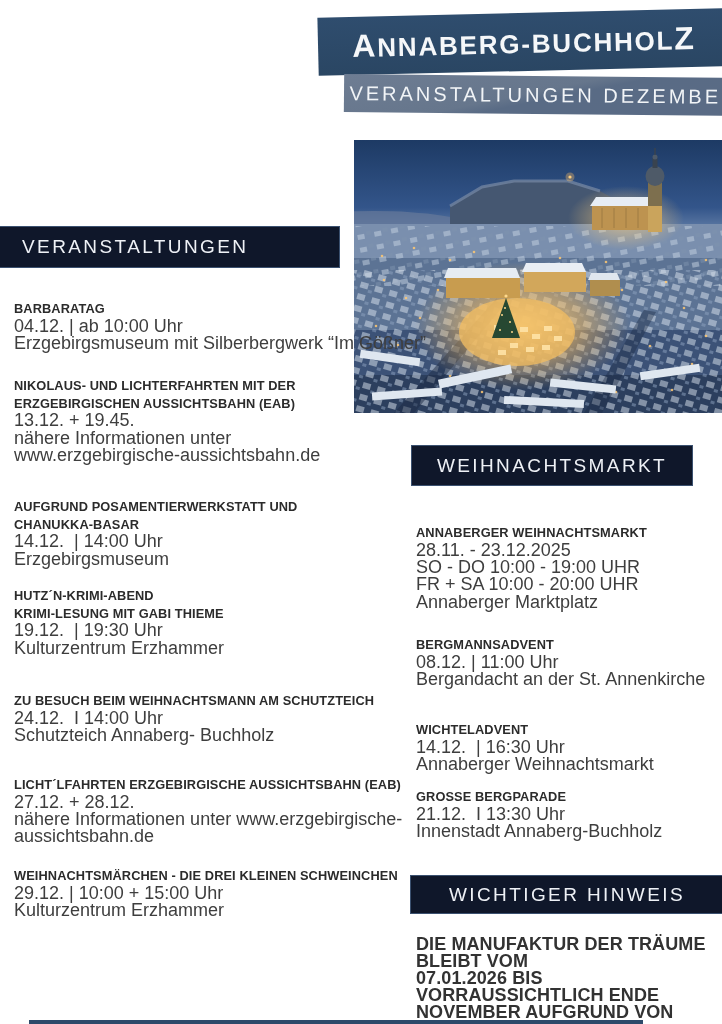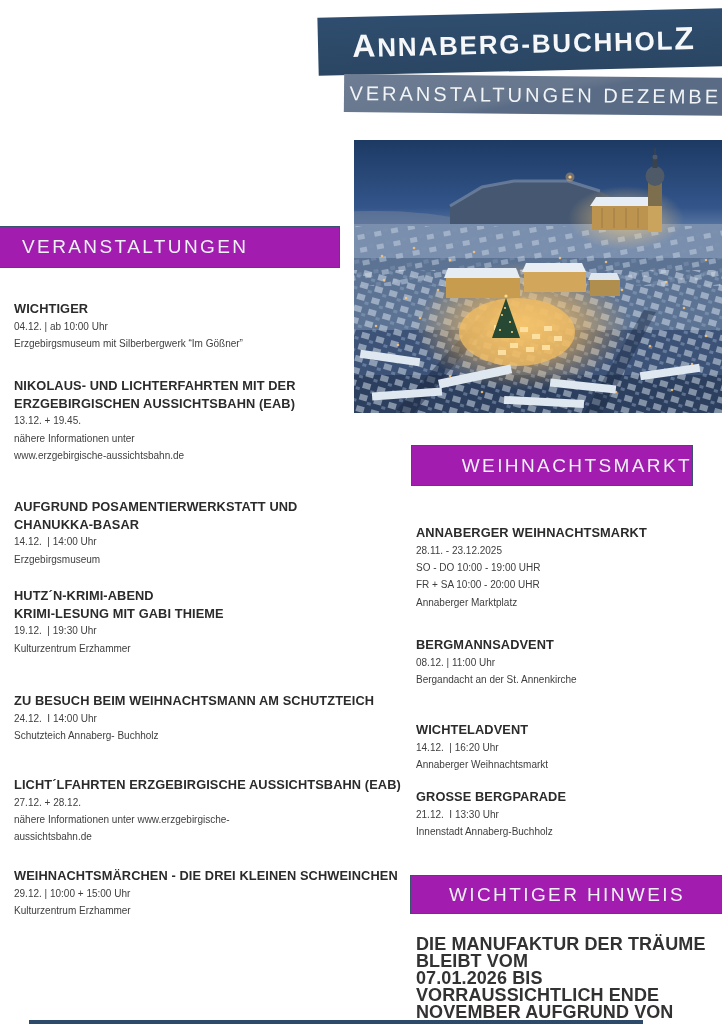--- a/index.html
+++ b/index.html
@@ -11,33 +11,33 @@
       background:linear-gradient(180deg,#2f4d6e 0%,#2a4663 100%);
       transform:rotate(-1.35deg);display:flex;align-items:center;justify-content:center;}
   .banner-title{color:#f5f7f9;font-weight:600;font-size:26px;letter-spacing:1.8px;white-space:nowrap;}
   .banner-title .big{font-size:32px;}
   .banner-light{position:absolute;left:344px;top:76px;width:400px;height:38px;
       background:linear-gradient(168deg,#6e7d93 0%,#66768c 46%,#596b85 54%,#5a6b85 100%);
       transform:rotate(0.55deg);display:flex;align-items:center;justify-content:center;}
   .banner-sub{color:#f1f4f7;font-size:20px;letter-spacing:3px;white-space:nowrap;}
 
   
-  .section-bar{position:absolute;background:#a21caf;border:1px solid #3b5170;box-sizing:border-box;
+  .section-bar{position:absolute;background:#0f172a;border:1px solid #3b5170;box-sizing:border-box;
       color:#eef1f6;font-size:19px;letter-spacing:2.4px;display:flex;align-items:center;white-space:nowrap;}
   #bar-events{left:0;top:226px;width:340px;height:42px;padding-left:22px;border-left:none;}
-  #bar-market{left:411px;top:445px;width:282px;height:41px;justify-content:flex-end;}
+  #bar-market{left:411px;top:445px;width:282px;height:41px;justify-content:center;}
   #bar-notice{left:410px;top:875px;width:314px;height:39px;justify-content:center;}
 
   
   .event{position:absolute;}
   .event.left{left:14px;width:440px;}
   .event.right{left:416px;width:300px;}
   .event-title{font-weight:700;font-size:12.8px;line-height:17.6px;color:#2b2b2b;
       letter-spacing:0.1px;white-space:pre-line;}
-  .event-details{font-size:10px;line-height:17.4px;color:#3e3e3e;white-space:pre-wrap;}
+  .event-details{font-size:18px;line-height:17.4px;color:#3e3e3e;white-space:pre-wrap;}
 
   
   #notice-text{position:absolute;left:416px;top:936px;width:300px;font-weight:700;
       font-size:18px;line-height:17px;color:#323232;white-space:pre-line;letter-spacing:0.1px;}
 
   
   #hero{position:absolute;left:354px;top:140px;width:368px;height:273px;overflow:hidden;}
 
   
   #bottom-strip{position:absolute;left:29px;top:1020px;width:614px;height:8px;background:#2d4a6a;}
@@ -184,21 +184,21 @@
         <rect x="150" y="258" width="80" height="8" transform="rotate(3 190 262)"></rect>
       </g>
     </svg>
   </div>
 
   <div id="bar-events" class="section-bar">
     <span>VERANSTALTUNGEN</span>
   </div>
 
   <div class="event left" style="top:300px">
-    <div class="event-title">WICHTIGER</div>
+    <div class="event-title">BARBARATAG</div>
     <div class="event-details">04.12. | ab 10:00 Uhr
 Erzgebirgsmuseum mit Silberbergwerk “Im Gößner”</div>
   </div>
   <div class="event left" style="top:377px">
     <div class="event-title">NIKOLAUS- UND LICHTERFAHRTEN MIT DER
 ERZGEBIRGISCHEN AUSSICHTSBAHN (EAB)</div>
     <div class="event-details">13.12. + 19.45.
 nähere Informationen unter
 www.erzgebirgische-aussichtsbahn.de</div>
   </div>
@@ -242,21 +242,21 @@
 FR + SA 10:00 - 20:00 UHR
 Annaberger Marktplatz</div>
   </div>
   <div class="event right" style="top:636px">
     <div class="event-title">BERGMANNSADVENT</div>
     <div class="event-details">08.12. | 11:00 Uhr
 Bergandacht an der St. Annenkirche</div>
   </div>
   <div class="event right" style="top:721px">
     <div class="event-title">WICHTELADVENT</div>
-    <div class="event-details">14.12.  | 16:20 Uhr
+    <div class="event-details">14.12.  | 16:30 Uhr
 Annaberger Weihnachtsmarkt</div>
   </div>
   <div class="event right" style="top:788px">
     <div class="event-title">GROSSE BERGPARADE</div>
     <div class="event-details">21.12.  I 13:30 Uhr
 Innenstadt Annaberg-Buchholz</div>
   </div>
 
   <div id="bar-notice" class="section-bar">
     <span>WICHTIGER HINWEIS</span>

